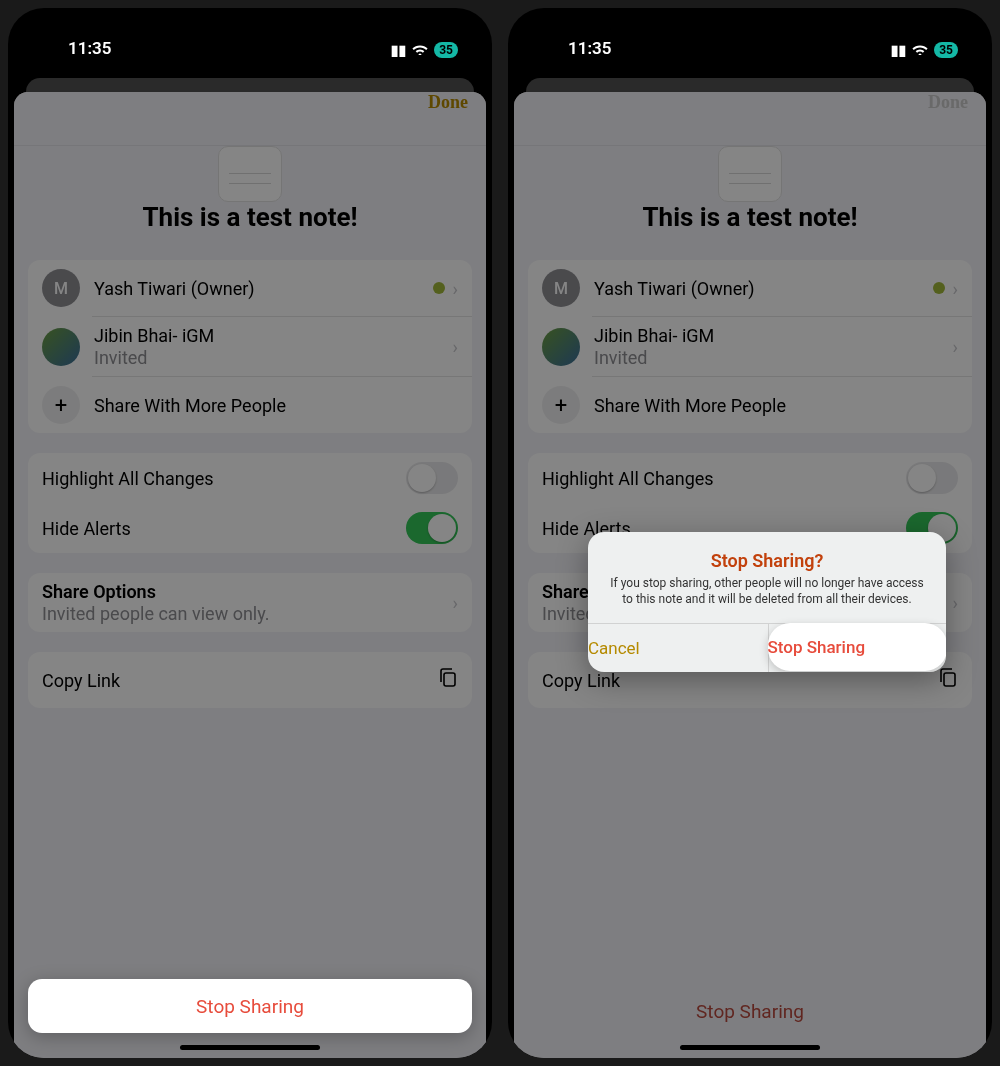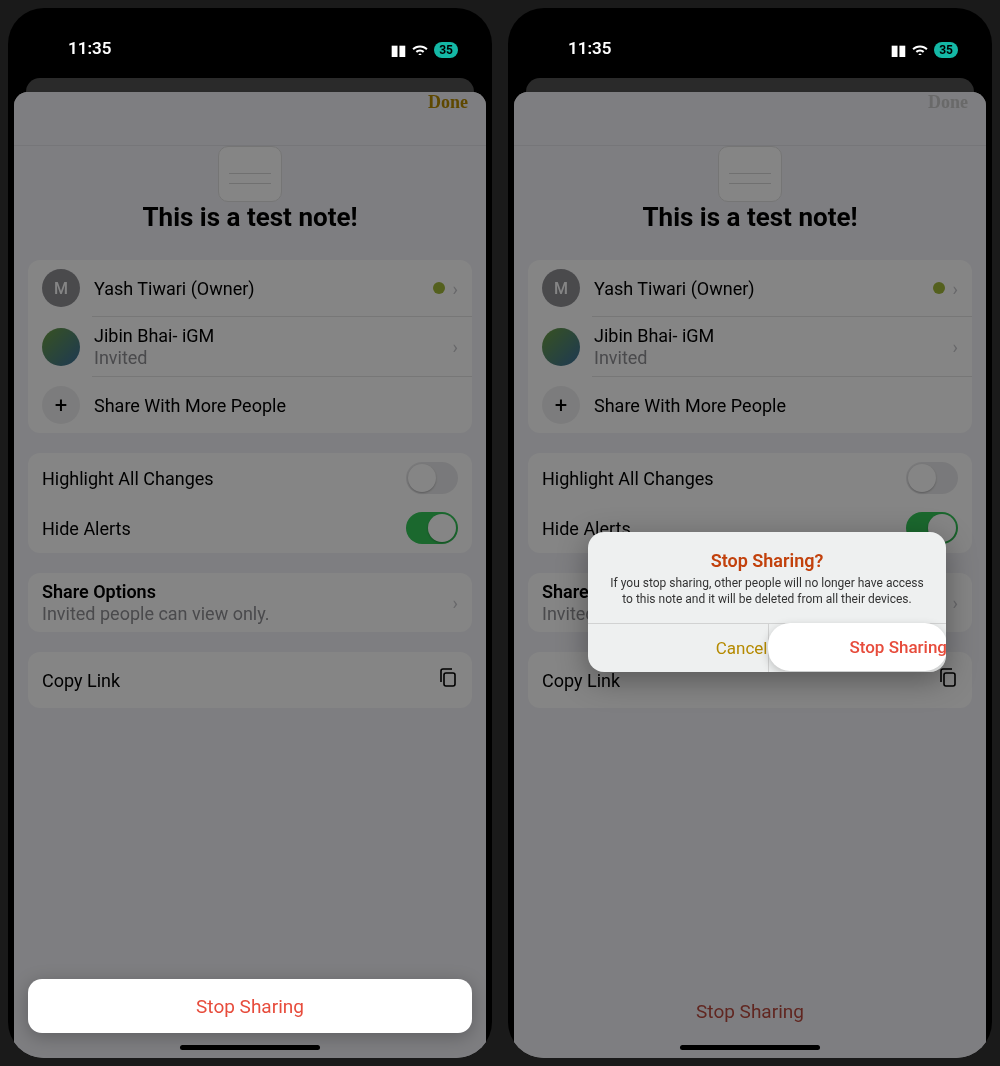--- a/index.html
+++ b/index.html
@@ -203,21 +203,21 @@
     border-radius: 16px;
     z-index: 6;
     overflow:hidden;
     box-shadow: 0 8px 30px rgba(0,0,0,0.35);
   }
   .alert-body { padding: 18px 18px 16px; text-align:center; }
   .alert-title { font-size: 18px; font-weight:600; color:#c2410c; margin-bottom:4px;}
   .alert-msg { font-size: 12px; color:#333; line-height:1.35;}
   .alert-actions { display:flex; border-top:1px solid rgba(0,0,0,0.12); }
   .alert-actions > div {
-    flex:1; height:48px; display:flex; align-items:center; justify-content:flex-end;
+    flex:1; height:48px; display:flex; align-items:center; justify-content:flex-start;
     font-size:17px;
   }
   .alert-cancel { color:#b58a00; border-right:1px solid rgba(0,0,0,0.12);}
   .alert-actions .alert-confirm { color:#e74c3c; font-weight:500; }
   .phone.right .done { color: #c9c9c9; }
   .phone.right .stop-btn { background: transparent; color:#b94a3f; }
   .spacer { flex:1; }
 </style>
 </head>
 <body>

